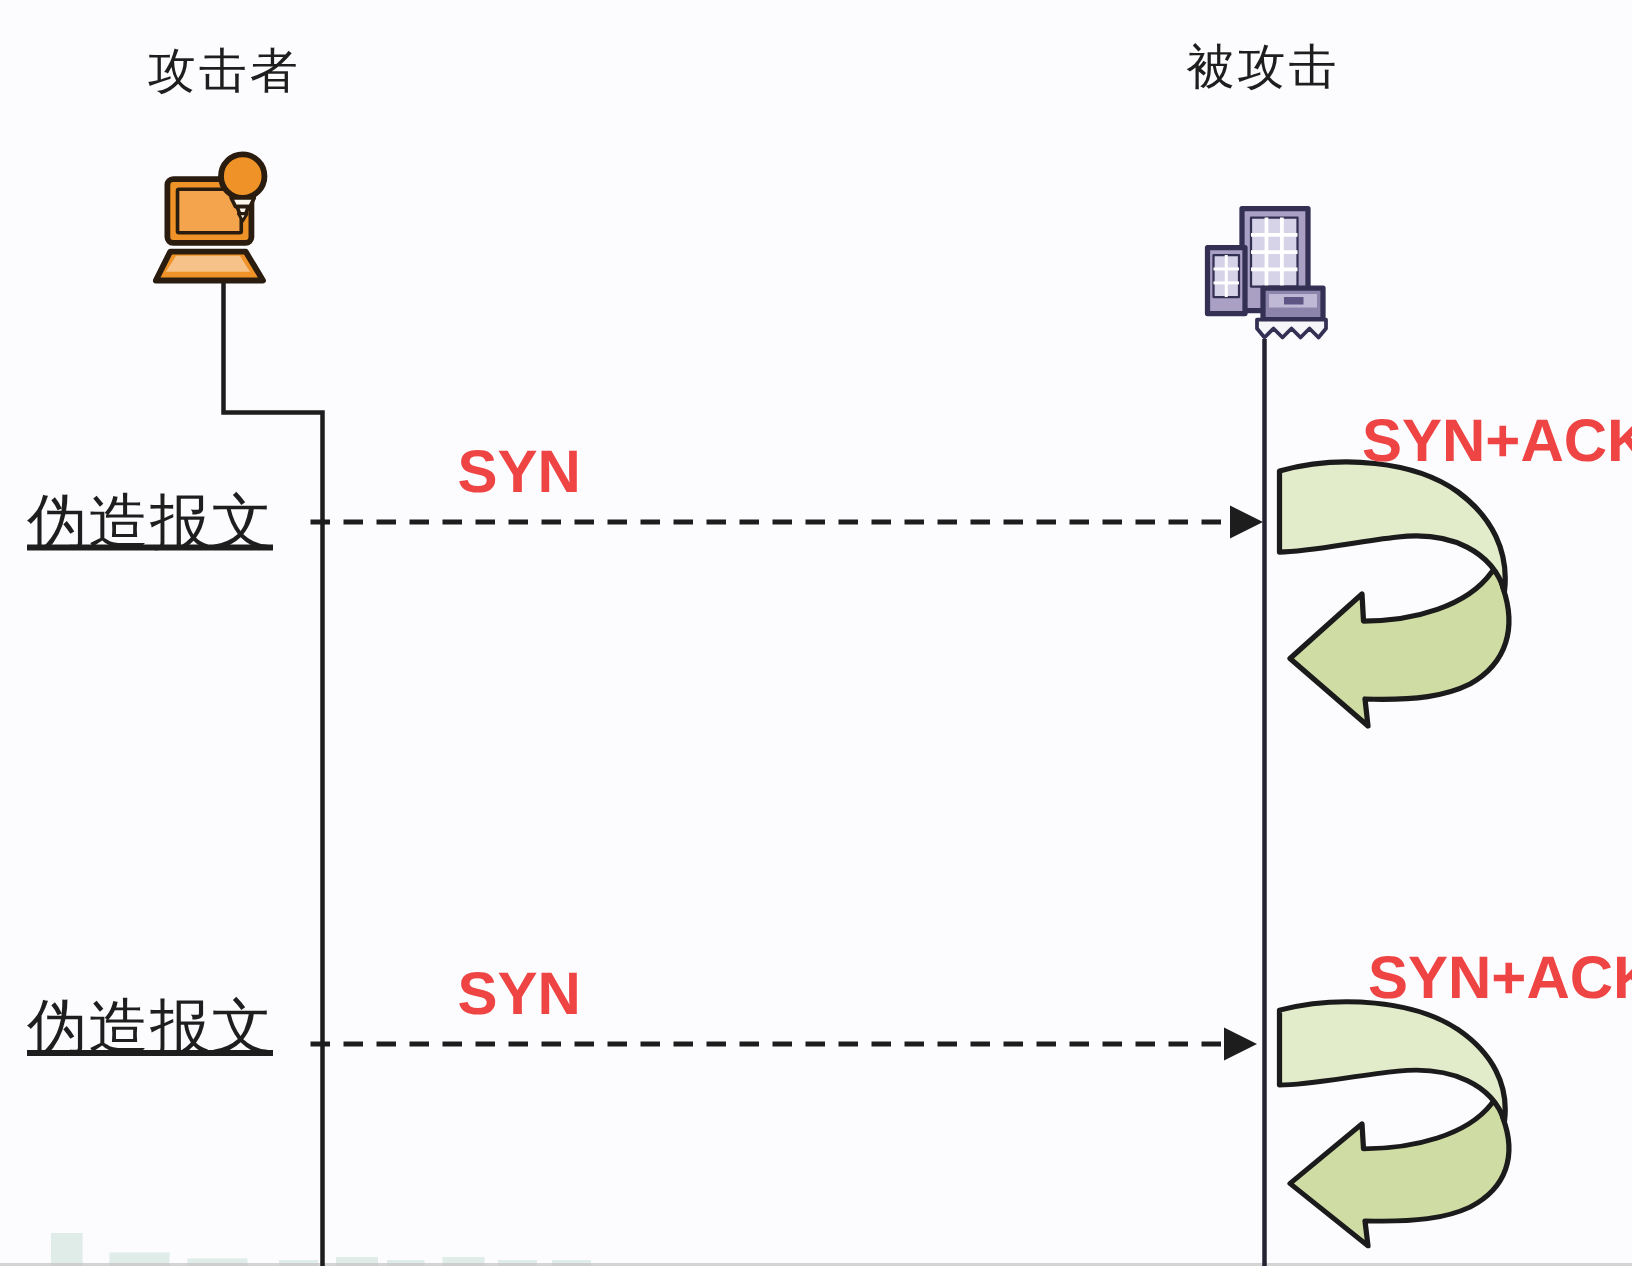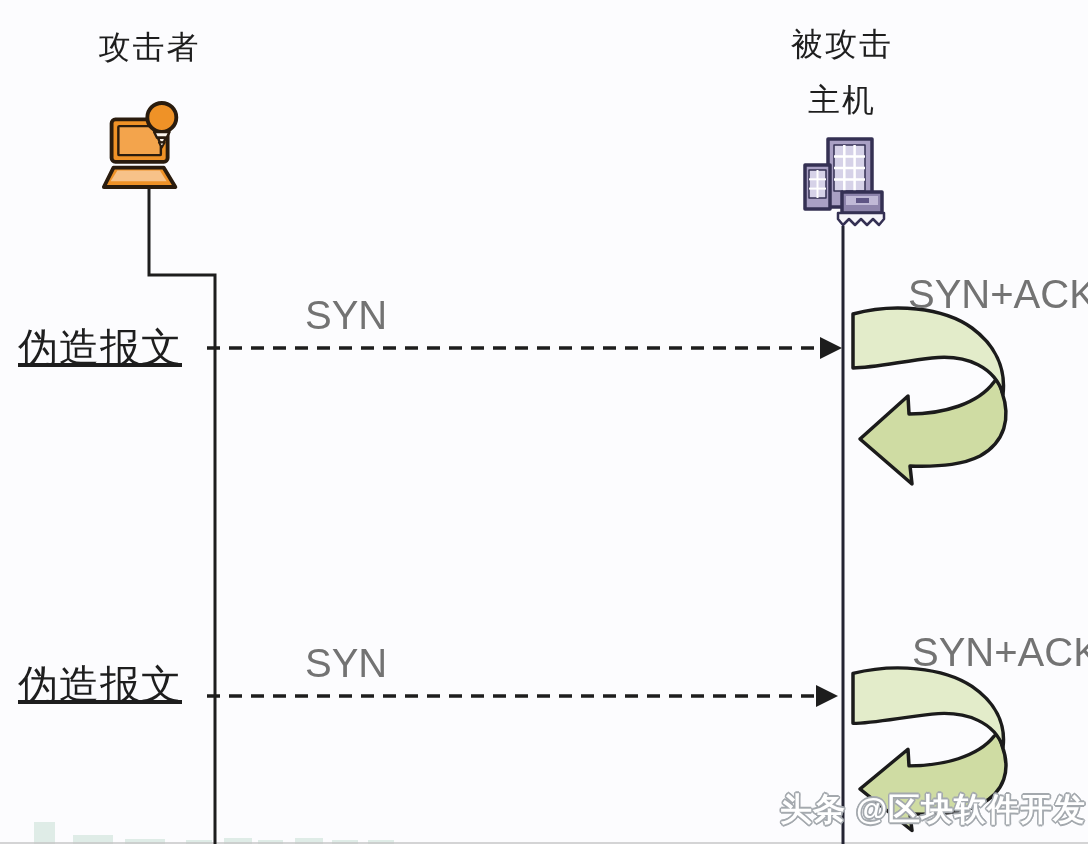--- a/index.html
+++ b/index.html
@@ -12,21 +12,21 @@
   
   .cjk-label{
     font-family:"Liberation Serif","DejaVu Serif",serif;
     color:#1e1e1e;white-space:nowrap;line-height:1.2;
   }
   .actor-title{font-size:32px;letter-spacing:2px;text-align:center;}
   .victim-title{font-size:32px;letter-spacing:2px;text-align:center;line-height:56px;}
   .note-label{font-size:40px;letter-spacing:1px;text-decoration:underline;}
   .msg-label{
     font-family:"Liberation Sans","DejaVu Sans",sans-serif;
-    font-weight:400;color:#737373;font-size:40px;white-space:nowrap;
+    font-weight:700;color:#ef4444;font-size:40px;white-space:nowrap;
   }
   .resp-label{font-size:40px;}
   
   .watermark{
     font-family:"Liberation Sans","DejaVu Sans",sans-serif;
     font-size:32px;font-weight:700;letter-spacing:1px;white-space:nowrap;
     color:#ffffff;
     text-shadow:
       1.6px 0 0 #a4a9ae, -1.6px 0 0 #a4a9ae,
       0 1.6px 0 #a4a9ae, 0 -1.6px 0 #a4a9ae,
@@ -120,33 +120,31 @@
     <use href="#ribbon-shape"></use>
   </svg>
   <svg class="abs ribbon" style="left:848px;top:666px" width="168" height="172" viewBox="0 0 168 186" preserveAspectRatio="none">
     <use href="#ribbon-shape"></use>
   </svg>
 
   <div class="abs cjk-label actor-title layer" style="left:57px;top:28px;width:185px">攻击者</div>
 
   <div class="abs cjk-label victim-title layer" style="left:752px;top:16px;width:180px">
     <div>被攻击</div>
-    <div>主机</div>
   </div>
 
   <div class="abs cjk-label note-label layer" style="left:18px;top:324px">伪造报文</div>
   <div class="abs cjk-label note-label layer" style="left:18px;top:661px">伪造报文</div>
 
   <div class="abs msg-label layer" style="left:305px;top:293px">SYN</div>
   <div class="abs msg-label layer" style="left:305px;top:641px">SYN</div>
 
   <div class="abs msg-label resp-label layer" style="left:908px;top:272px">SYN+ACK</div>
   <div class="abs msg-label resp-label layer" style="left:912px;top:630px">SYN+ACK</div>
 
-  <div class="abs watermark" style="left:780px;top:788px">头条 @区块软件开发</div>
 
   <div class="faint-block" style="left:34px;top:822px;width:21px;height:22px"></div>
   <div class="faint-block" style="left:73px;top:835px;width:40px;height:9px"></div>
   <div class="faint-block" style="left:125px;top:839px;width:40px;height:5px"></div>
   <div class="faint-block" style="left:186px;top:840px;width:26px;height:4px"></div>
   <div class="faint-block" style="left:224px;top:838px;width:28px;height:6px"></div>
   <div class="faint-block" style="left:258px;top:840px;width:25px;height:4px"></div>
   <div class="faint-block" style="left:295px;top:838px;width:28px;height:6px"></div>
   <div class="faint-block" style="left:332px;top:840px;width:26px;height:4px"></div>
   <div class="faint-block" style="left:368px;top:840px;width:26px;height:4px"></div>

